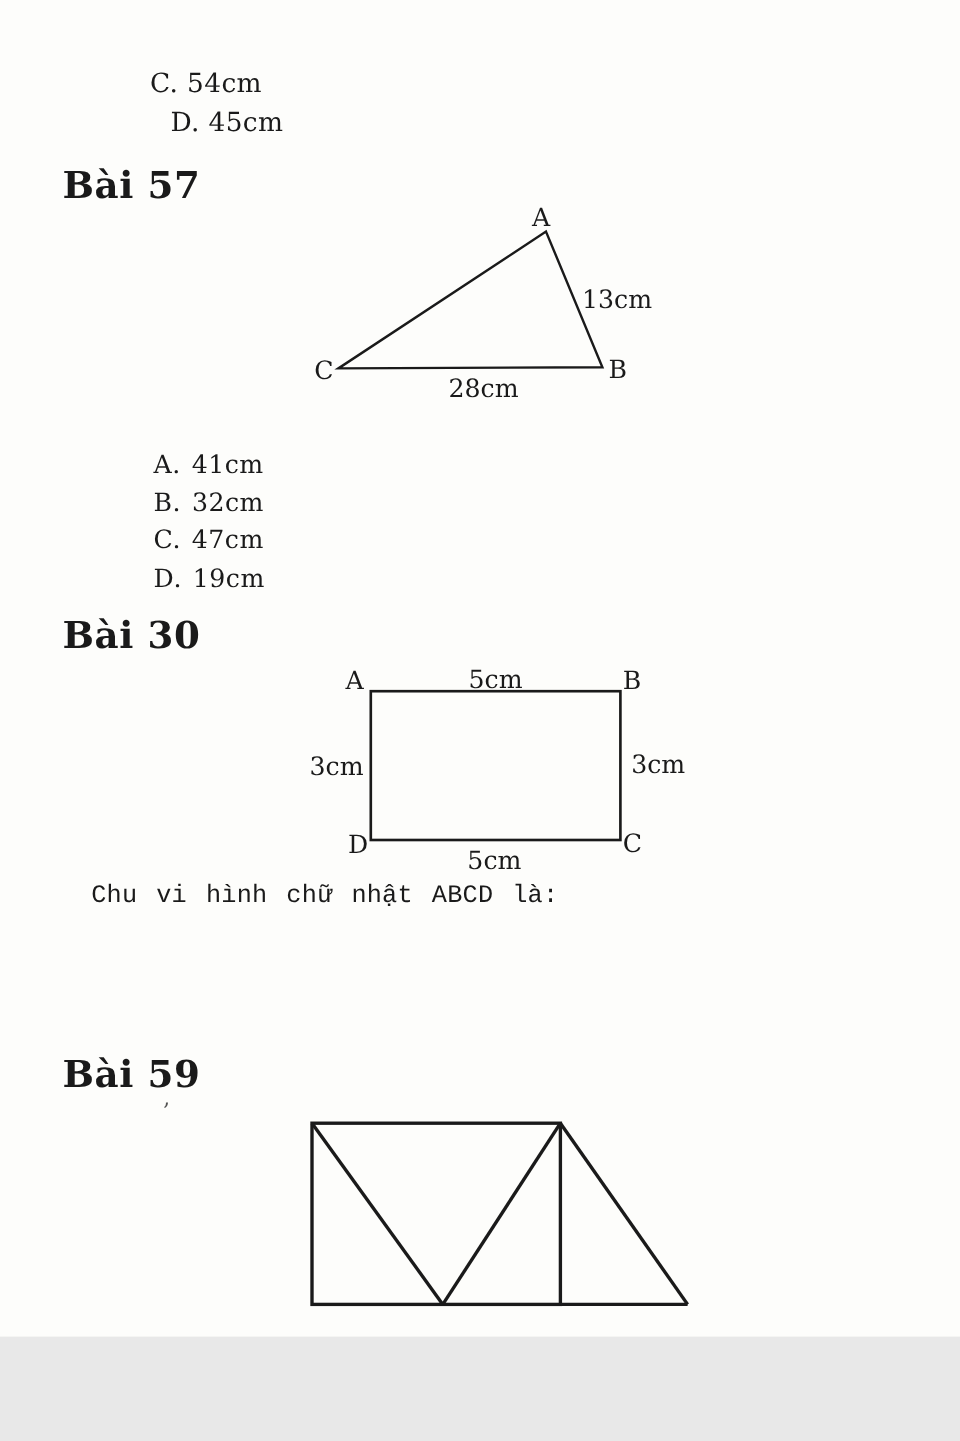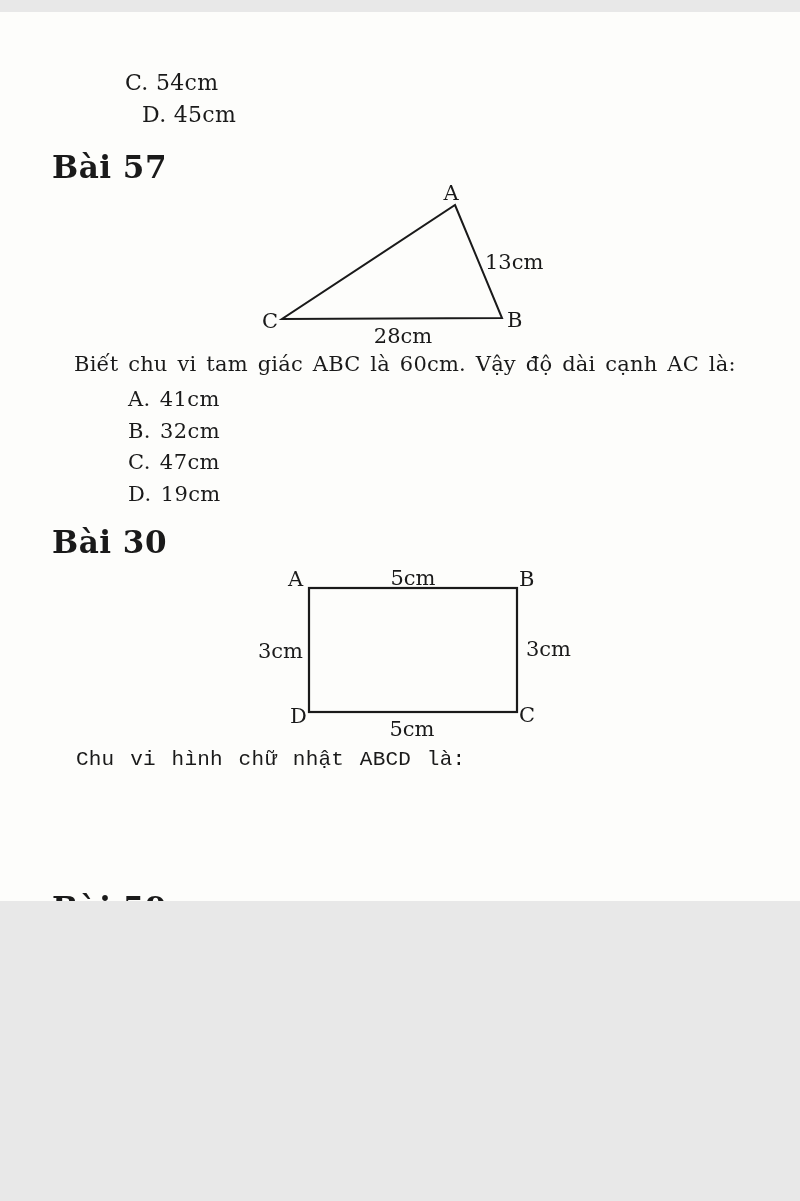--- a/index.html
+++ b/index.html
@@ -1,19 +1,19 @@
 <!DOCTYPE html>
 <html><head>
 <meta charset="utf-8">
 <style>
   html,body { margin:0; padding:0; background:#e8e8e8; }
   .page {
     position:relative;
-    width:800px; height:889px;
-    margin:12px auto;
+    width:800px; height:1114px;
+    margin:0 auto;
     background:#fdfdfb;
     font-family:"DejaVu Serif","Liberation Serif",serif;
     color:#1a1a1a;
     overflow:hidden;
   }
   .abs { position:absolute; }
   .opt-top {
     font-size:22px; line-height:32px; letter-spacing:0.3px;
   }
   .heading {
@@ -48,21 +48,20 @@
 
   <svg class="abs" style="left:240px; top:166px;" width="320" height="172" viewBox="0 0 320 172">
     <polygon class="shape" points="215,27 262,140 42,141" stroke-width="2"></polygon>
     <text x="211" y="22" text-anchor="middle">A</text>
     <text x="267" y="149" text-anchor="start">B</text>
     <text x="38" y="150" text-anchor="end">C</text>
     <text x="245" y="91" text-anchor="start">13cm</text>
     <text x="163" y="165" text-anchor="middle">28cm</text>
   </svg>
 
-  <div class="abs question" style="left:74px; top:340px;">Biết chu vi tam giác ABC là 60cm. Vậy độ dài cạnh AC là:</div>
 
   <div class="abs opt-list" style="left:128px; top:372px;">
     <div class="opt">A. 41cm</div>
     <div class="opt">B. 32cm</div>
     <div class="opt">C. 47cm</div>
     <div class="opt">D. 19cm</div>
   </div>
 
   <h2 class="abs heading" style="left:52px; top:512px;">Bài 30</h2>
 

